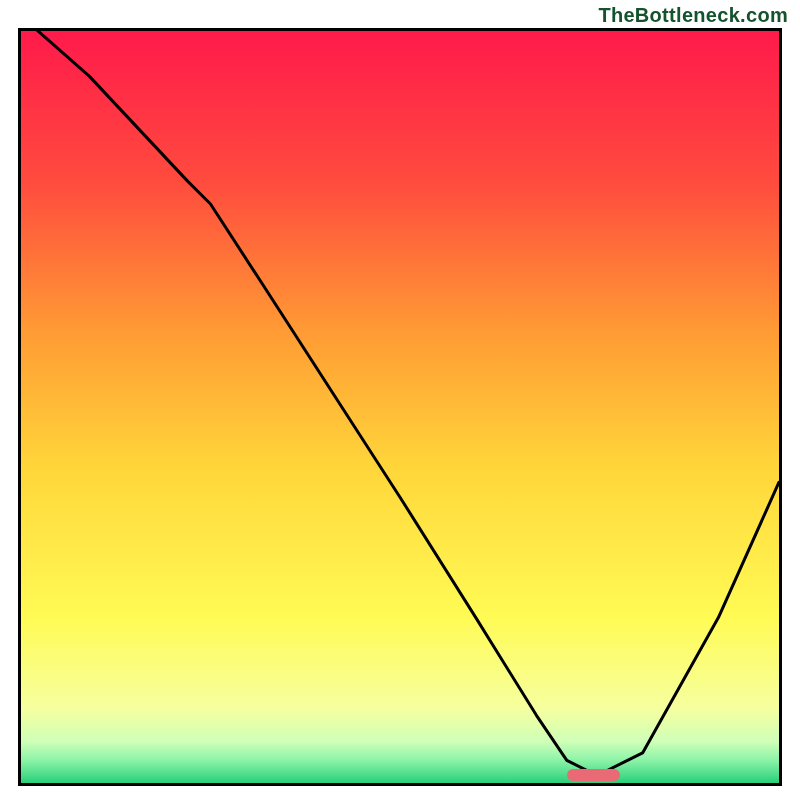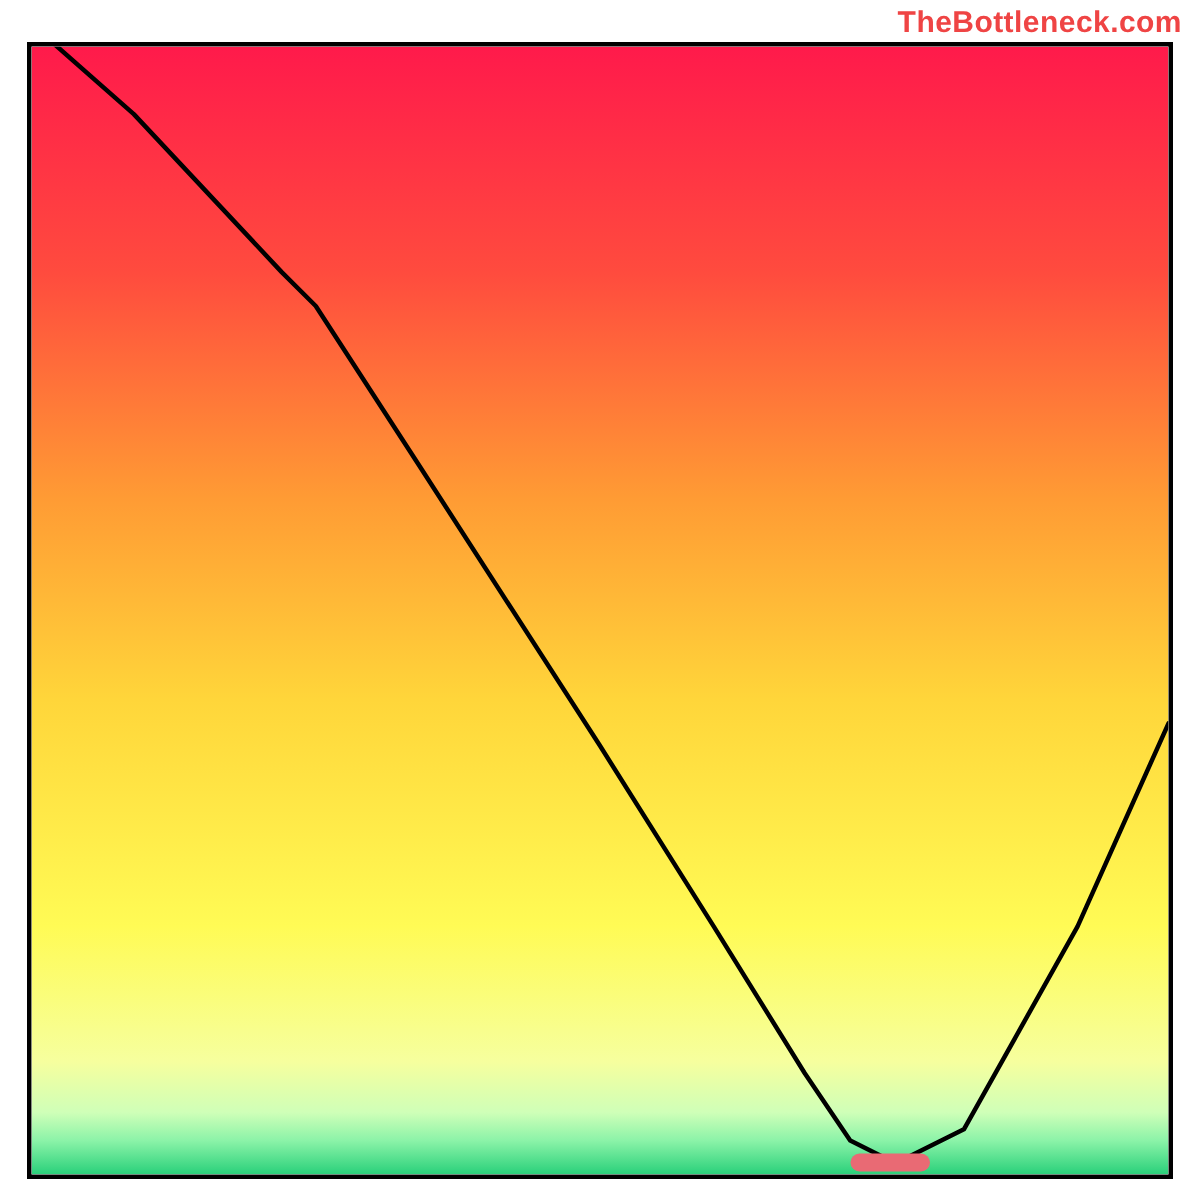--- a/index.html
+++ b/index.html
@@ -16,21 +16,21 @@
     width: 800px;
     height: 800px;
   }
   .watermark {
     position: absolute;
     top: 4px;
     right: 12px;
     font-size: 20px;
     font-weight: 600;
     letter-spacing: 0.3px;
-    color: #ef4444;
+    color: #14532d;
     z-index: 5;
   }
   .plot-area {
     position: absolute;
     left: 18px;
     top: 28px;
     width: 764px;
     height: 758px;
     border: 3px solid #000;
     box-sizing: border-box;

